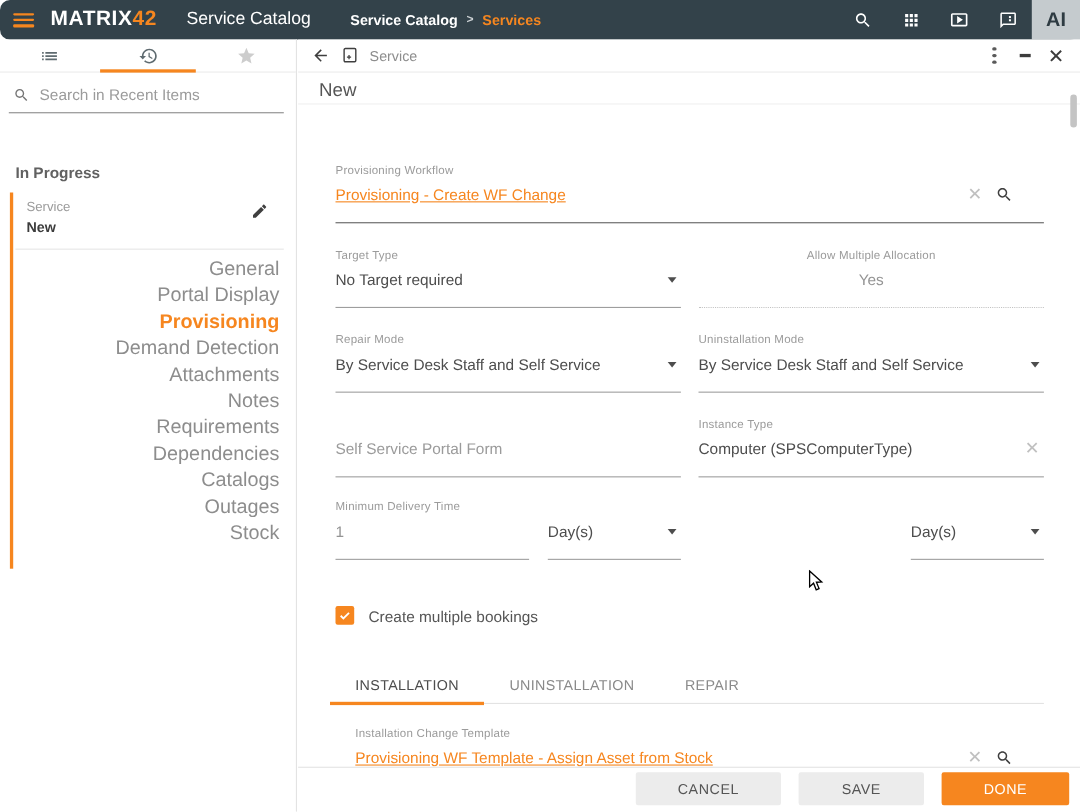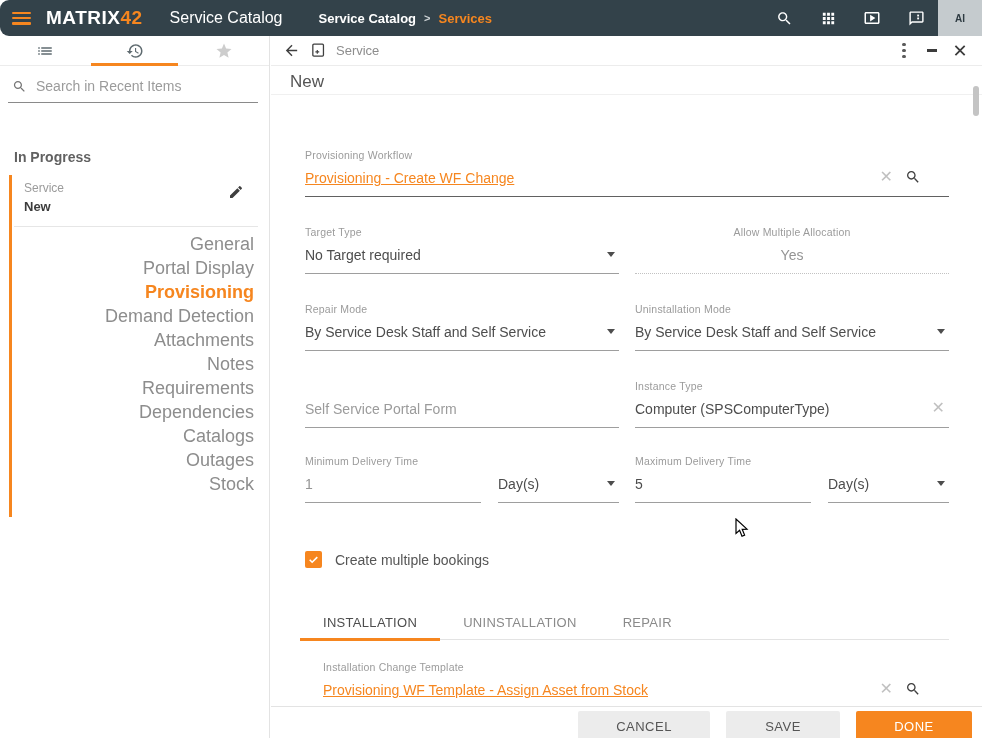--- a/index.html
+++ b/index.html
@@ -20,21 +20,21 @@
   .hamburger span { display:block; height: 2.5px; background: #f6861f; border-radius: 1px; }
   .brand { margin-left: 15px; font-size: 19px; font-weight: bold; letter-spacing: .5px; white-space: nowrap; }
   .brand .b2 { color: #f6861f; }
   .app-title { margin-left: 27px; font-size: 16px; font-weight: 500; }
   .breadcrumb { margin-left: 36px; font-size: 13px; font-weight: bold; display: flex; align-items: center; gap: 8px; }
   .breadcrumb .sep { font-size: 11px; color: #cfd4d7; }
   .breadcrumb .current { color: #f6861f; }
   .topbar-right { margin-left: auto; display: flex; align-items: center; height: 36px; }
   .tb-icon { width: 44px; height: 36px; display: flex; align-items: center; justify-content: center; cursor: pointer; }
   .tb-icon svg { fill: #fff; }
-  .avatar { width: 44px; height: 36px; background: #c5cbce; color: #2e3b42; display: flex; align-items: center; justify-content: center; font-size: 10px; font-weight: bold; cursor: pointer; }
+  .avatar { width: 44px; height: 36px; background: #c5cbce; color: #2e3b42; display: flex; align-items: center; justify-content: center; font-size: 18px; font-weight: bold; cursor: pointer; }
   
   .sidebar { position: absolute; top: 36px; left: 0; width: 270px; height: 702px; background: #fff; border-right: 1px solid #e3e3e3; }
   .side-tabs { height: 30px; display: flex; border-bottom: 1px solid #ececec; }
   .side-tab { flex: 1; display: flex; align-items: center; justify-content: center; position: relative; cursor: pointer; }
   .side-tab.active::after { content:""; position: absolute; left: 1px; right: 1px; bottom: -1px; height: 3px; background: #f6861f; }
   .side-search { position: absolute; left: 8px; top: 38px; width: 250px; border-bottom: 1px solid #8a8a8a; display: flex; align-items: center; padding: 4px 0 8px 4px; }
   .side-search svg { fill: #757575; margin-right: 9px; flex: none; }
   .side-search input { border: none; outline: none; font-family: "Liberation Sans", sans-serif; font-size: 14px; color: #4d7c0f; width: 200px; background: transparent; }
   .side-search input::placeholder { color: #9b9b9b; }
   .section-title { position: absolute; left: 14px; top: 113px; font-size: 14px; font-weight: bold; color: #616161; }
@@ -58,42 +58,42 @@
   .kebab i { width: 3.5px; height: 3.5px; border-radius: 50%; background: #5a5a5a; }
   .win-min { width: 28px; height: 24px; display:flex; align-items:center; justify-content:center; cursor: pointer; }
   .win-min i { width: 10px; height: 2.5px; background: #3c3c3c; display: block; }
   .win-close { width: 28px; height: 24px; display:flex; align-items:center; justify-content:center; font-size: 18px; color: #3c3c3c; cursor: pointer; }
   .panel-title { position: absolute; left: 19px; top: 36px; font-size: 17px; color: #555; }
   .panel-title-divider { position: absolute; left: 0; top: 58px; width: 711px; border-top: 1px solid #f0f0f0; }
   .scroll-thumb { position: absolute; right: 3px; top: 50px; width: 6px; height: 30px; border-radius: 3px; background: #c4c4c4; }
   
   .field { position: absolute; }
   .f-label { font-size: 10.5px; color: #9b9b9b; letter-spacing: .2px; }
-  .f-control { position: relative; margin-top: 8px; padding-bottom: 9px; border-bottom: 1px solid #9e9e9e; }
+  .f-control { position: relative; margin-top: 8px; padding-bottom: 15px; border-bottom: 1px solid #9e9e9e; }
   .f-control.thick { border-bottom: 1px solid #616161; }
   .f-control.dotted { border-bottom: 1px dotted #c2c2c2; }
   .f-value { font-size: 14px; color: #4d4d4d; white-space: nowrap; }
   .f-value.muted { color: #949494; }
   .f-value.link { color: #f6861f; text-decoration: underline; cursor: pointer; }
   .caret { position: absolute; right: 4px; top: 6px; width: 0; height: 0; border-left: 4.5px solid transparent; border-right: 4.5px solid transparent; border-top: 5px solid #4d4d4d; cursor: pointer; }
   .clear-x { position: absolute; font-size: 16px; color: #c0c0c0; top: -2px; cursor: pointer; }
   .mini-search { position: absolute; top: 0; cursor: pointer; }
   .ghost-input { border: none; outline: none; background: transparent; font-family: "Liberation Sans", sans-serif; font-size: 14px; color: #4d4d4d; width: 100%; padding: 0; }
   .ghost-input::placeholder { color: #9b9b9b; }
   
   .checkbox-row { position: absolute; left: 34px; top: 515px; display: flex; align-items: center; cursor: pointer; }
   .checkbox { width: 17px; height: 17px; background: #f6861f; border-radius: 2px; display: flex; align-items: center; justify-content: center; }
   .checkbox-label { margin-left: 13px; font-size: 14px; color: #555; }
   
   .tabs { position: absolute; left: 29px; top: 568px; width: 649px; height: 36px; border-bottom: 1px solid #e3e3e3; display: flex; }
   .tab { padding: 0 23px; height: 36px; display: flex; align-items: center; font-size: 13px; letter-spacing: .3px; color: #8a8a8a; cursor: pointer; position: relative; }
   .tab.active { color: #4d4d4d; }
   .tab.active::after { content:""; position:absolute; left:0; right:0; bottom:-1px; height:3px; background:#f6861f; }
   
-  .footer { position: absolute; left: 0; bottom: 0; width: 711px; height: 32px; background: #fff; border-top: 1px solid #e3e3e3; }
+  .footer { position: absolute; left: 0; bottom: 0; width: 711px; height: 41px; background: #fff; border-top: 1px solid #e3e3e3; }
   .btn { position: absolute; top: 4px; height: 30px; border: none; border-radius: 2px; font-family: "Liberation Sans", sans-serif; font-size: 13px; letter-spacing: .5px; color: #555; background: #ececec; cursor: pointer; }
   .btn.cancel { left: 307px; width: 132px; }
   .btn.save  { left: 455px; width: 114px; }
   .btn.done  { left: 585px; width: 116px; background: #f6861f; color: #fff; }
   
   .mouse-cursor { position: absolute; left: 735px; top: 518px; z-index: 50; pointer-events: none; }
 </style>
 </head>
 <body>
 
@@ -286,26 +286,20 @@
       <span class="f-value muted">1</span>
     </div>
   </div>
   <div class="field" style="left:227px; top:419px; width:121px;">
     <div class="f-label">&nbsp;</div>
     <div class="f-control">
       <span class="f-value">Day(s)</span>
       <span class="caret"></span>
     </div>
   </div>
-  <div class="field" style="left:364px; top:419px; width:176px;">
-    <div class="f-label">Maximum Delivery Time</div>
-    <div class="f-control">
-      <span class="f-value">5</span>
-    </div>
-  </div>
   <div class="field" style="left:557px; top:419px; width:121px;">
     <div class="f-label">&nbsp;</div>
     <div class="f-control">
       <span class="f-value">Day(s)</span>
       <span class="caret"></span>
     </div>
   </div>
 
   <div class="checkbox-row">
     <div class="checkbox">

